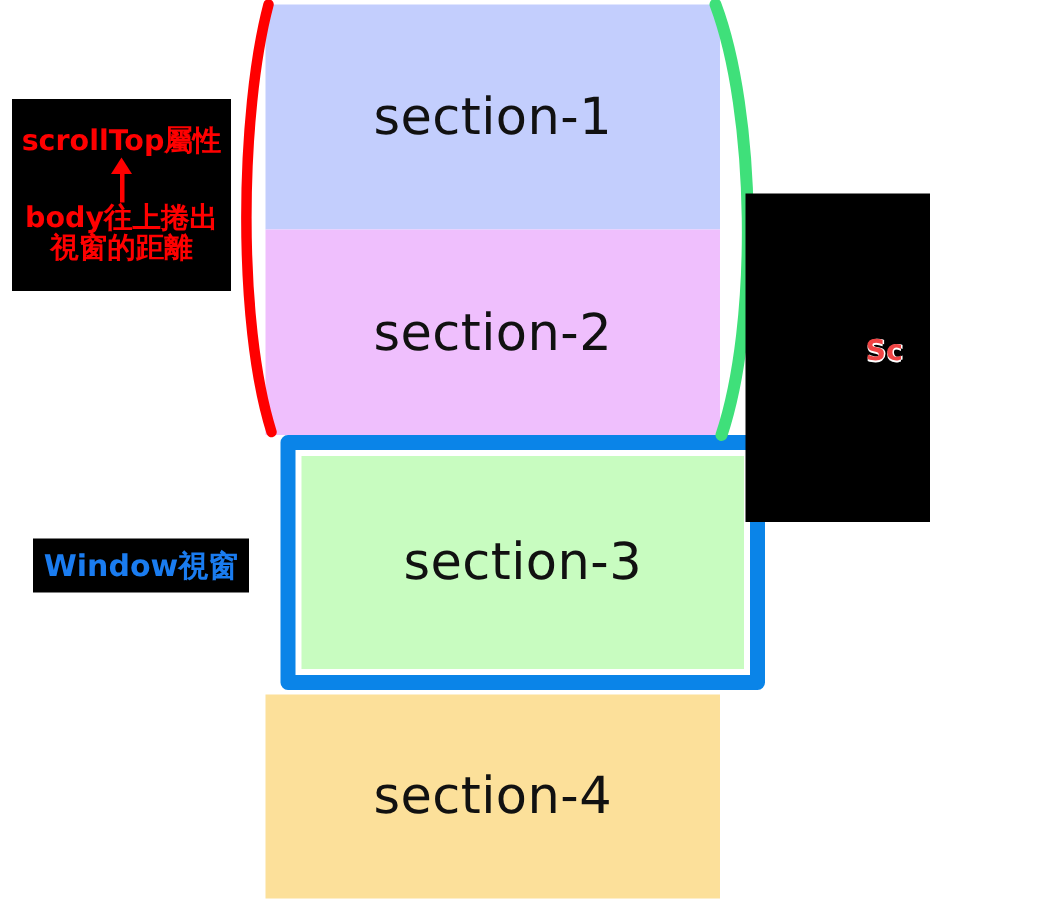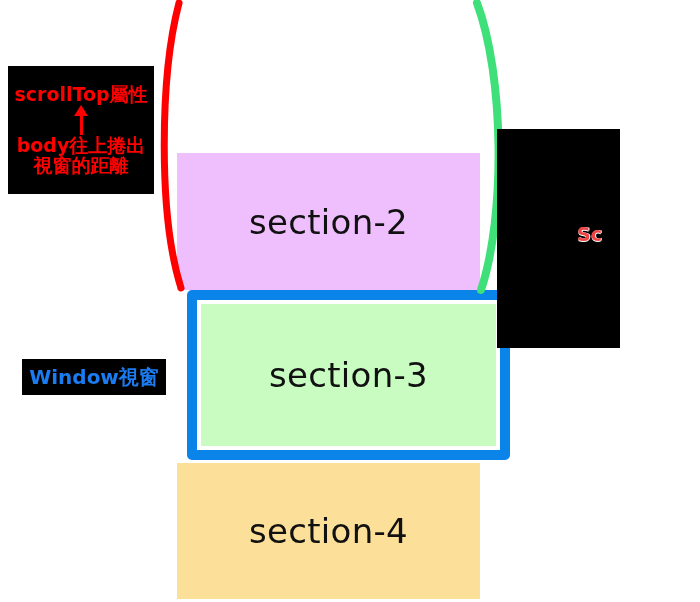--- a/index.html
+++ b/index.html
@@ -166,20 +166,23 @@
     width: 700px;
     height: 602px;
     pointer-events: none;
   }
 </style>
 </head>
 <body>
 
 <div id="canvas">
 
+  <div class="section" id="section-1" style="background:#c3cefd;">
+    <span class="section-label">section-1</span>
+  </div>
 
   <div class="section" id="section-2" style="background:#efbffd;">
     <span class="section-label">section-2</span>
   </div>
 
   <div id="window-frame">
     <div class="section" id="section-3" style="background:#c8fcc0;">
       <span class="section-label">section-3</span>
     </div>
   </div>

